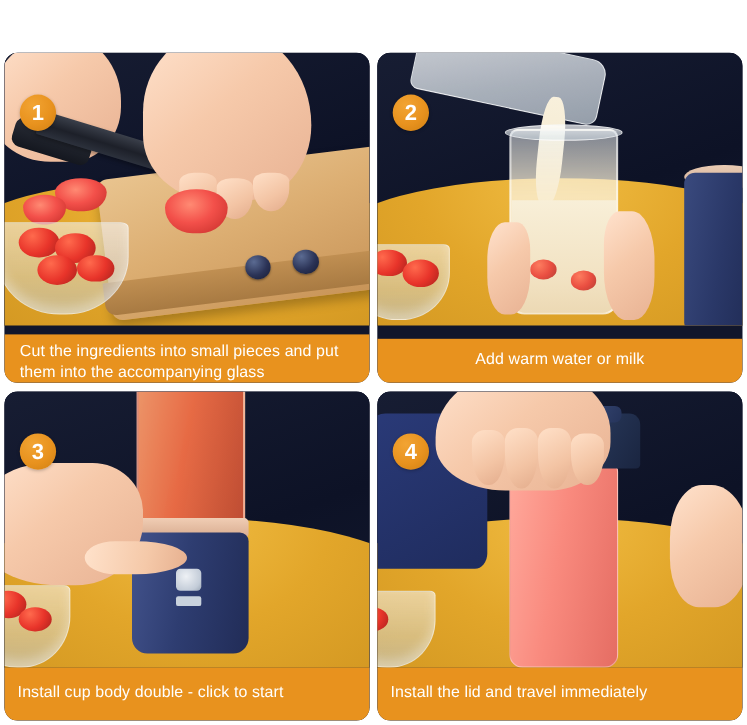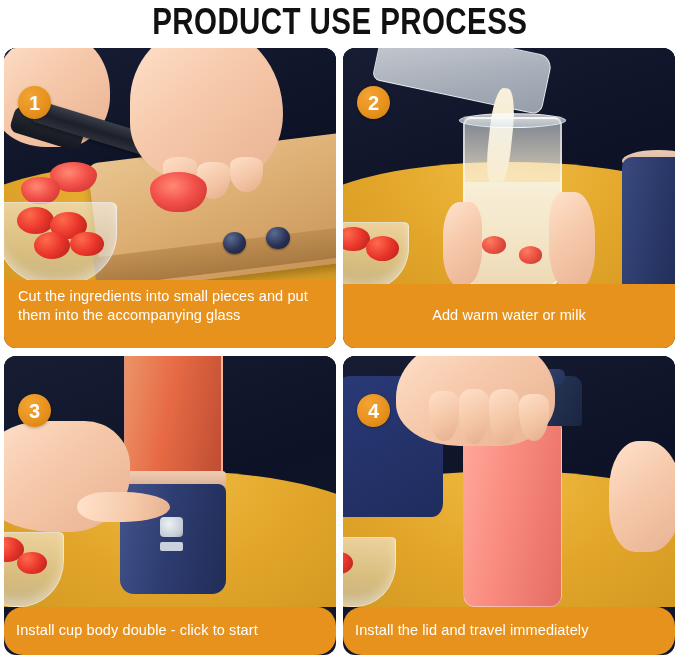--- a/index.html
+++ b/index.html
@@ -341,33 +341,30 @@
     position: absolute;
     left: 0; right: 0; bottom: 0;
     background: #e8921e;
     color: #ffffff;
     padding: 7px 12px 9px 12px;
     font-size: 14.5px;
     line-height: 19px;
     letter-spacing: .1px;
     z-index: 5;
   }
-  .caption.two-line { height: 68px; padding-left: 14px; }
-  .caption.one-line { height: 64px; display: flex; align-items: center; }
+  .caption.two-line { height: 44px; padding-left: 14px; }
+  .caption.one-line { height: 40px; display: flex; align-items: center; }
   .caption.one-line.center { justify-content: center; }
-  .panel.p3 .caption, .panel.p4 .caption { height: 48px; border-radius: 19px; }
+  .panel.p3 .caption, .panel.p4 .caption { height: 48px; }
 </style>
 </head>
 <body>
 
 <div class="infographic">
 
-  <div class="title-bar">
-    <div class="title-text">PRODUCT USE PROCESS</div>
-  </div>
 
   <div class="grid">
 
     <div class="panel p1">
       <div class="scene">
         <div class="navy-bg"></div>
         <div class="table-yellow"></div>
         <div class="board"></div>
         <div class="board-edge"></div>
         <div class="skin hand-left"></div>

